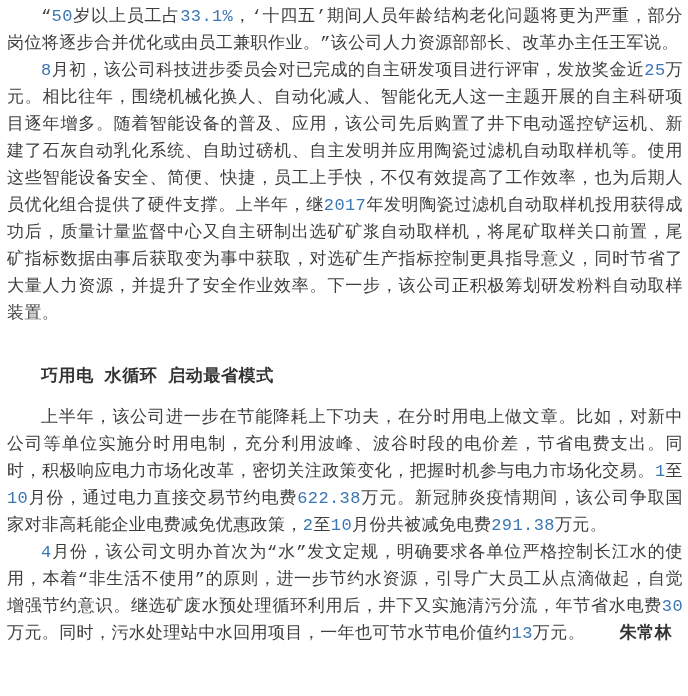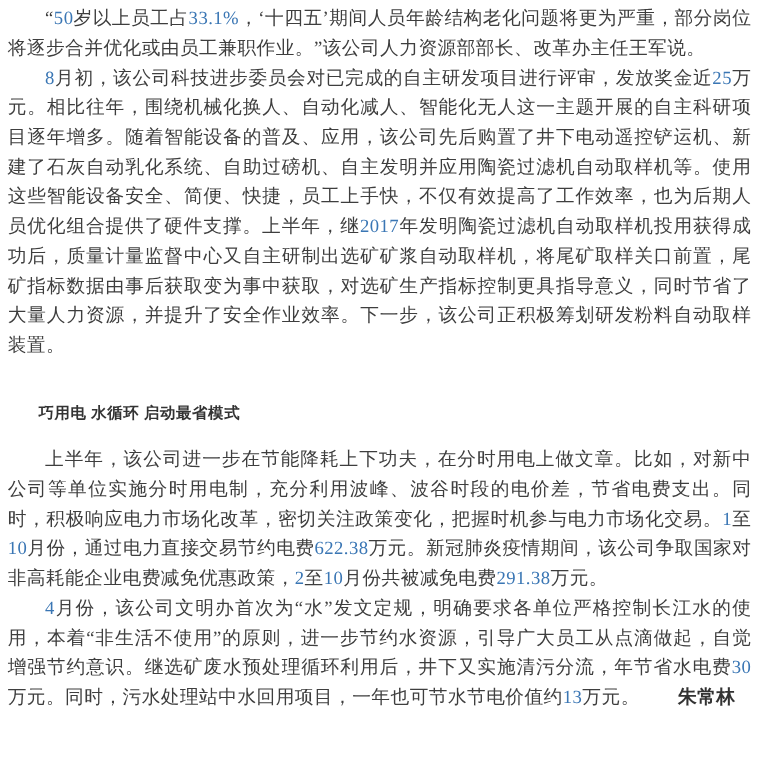--- a/index.html
+++ b/index.html
@@ -8,32 +8,33 @@
     width: 688px;
     height: 696px;
     overflow: hidden;
     font-family: "Liberation Serif", "DejaVu Serif", serif;
   }
   .page {
     width: 100%;
     height: 100%;
     padding: 3px 5px 0 7px;
     background: var(--page-bg, #ffffff);
+    font-family: Liberation Mono, monospace;
   }
   .para {
     font-size: 17px;
     line-height: 27px;
     color: var(--text-color, #3e3e3e);
     text-align: justify;
     text-justify: inter-ideograph;
     text-indent: 2em;
     letter-spacing: 0.4px;
   }
   .heading {
-    font-size: 14px;
+    font-size: 17px;
     line-height: 27px;
     font-weight: bold;
     color: var(--heading-color, #333333);
     text-indent: 2em;
     margin: 36px 0 14px 0;
     letter-spacing: 0.6px;
   }
   .seg.num {
     color: var(--num-color, #3a76b4);
   }

